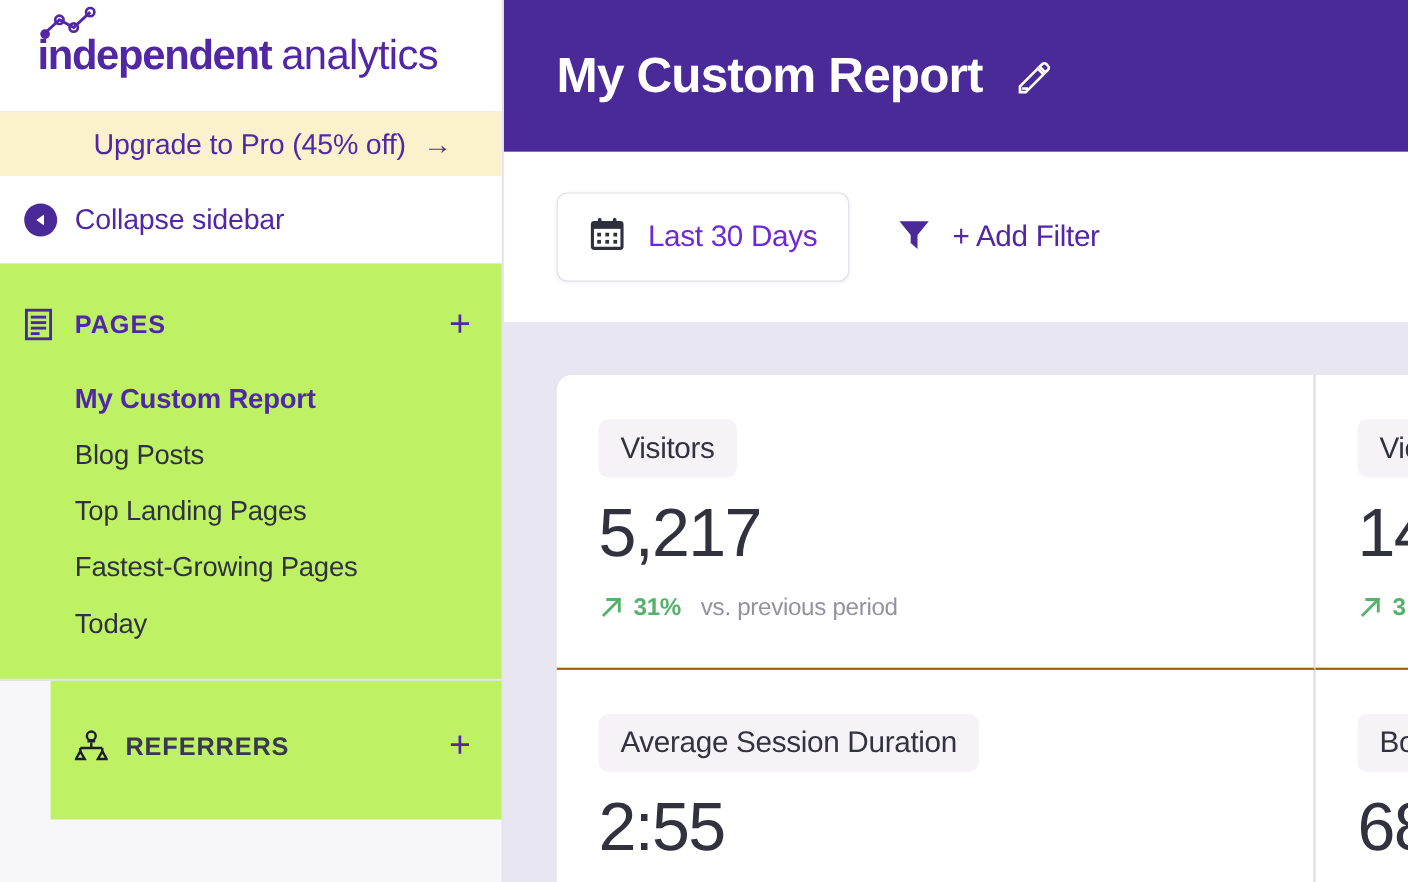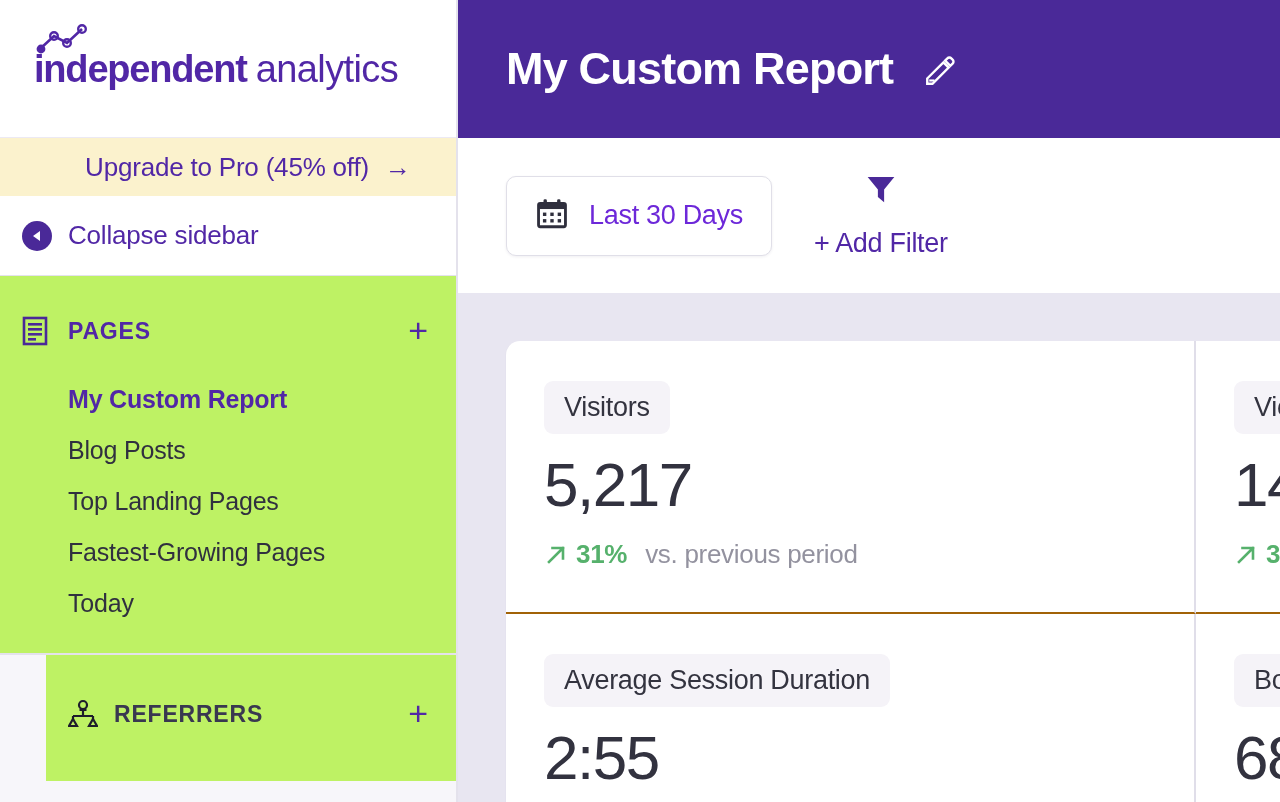--- a/index.html
+++ b/index.html
@@ -13,21 +13,21 @@
 
   
   .sidebar {
     width: 458px; height: 802px;
     background: #f7f6fa;
     border-right: 2px solid #e4e2ec;
     display: flex; flex-direction: column;
     flex: 0 0 458px;
   }
   .logo-area {
-    height: 138px;
+    height: 102px;
     background: #ffffff;
     display: flex; align-items: center;
     padding-left: 34px;
     border-bottom: 1px solid #ece9f3;
   }
   .logo { display: flex; align-items: flex-end; position: relative; }
   .logo-mark { position: absolute; left: 2px; top: -26px; }
   .logo-word-1 {
     font-size: 38px; font-weight: bold; color: #5127a6;
     letter-spacing: -1.2px; line-height: 1;
@@ -121,21 +121,21 @@
   .date-btn {
     display: flex; align-items: center; gap: 20px;
     background: #ffffff;
     border: 1px solid #e0dfe8;
     border-radius: 10px;
     box-shadow: 0 1px 3px rgba(40,30,70,0.07);
     padding: 20px 28px;
     cursor: pointer;
   }
   .date-btn .label { font-size: 27px; color: #6d28d9; letter-spacing: -0.3px; }
-  .filter-btn { display: flex; align-items: center; gap: 18px; cursor: pointer; flex-direction: column; }
+  .filter-btn { display: flex; align-items: center; gap: 18px; cursor: pointer; }
   .filter-btn .label { font-size: 27px; color: #5127a6; letter-spacing: -0.3px; }
 
   .content {
     flex: 1 1 auto; background: #e8e6f1;
     padding: 48px 0 0 48px;
     overflow: hidden;
   }
   .card-grid {
     background: #ffffff;
     border-radius: 14px;
@@ -162,21 +162,21 @@
     letter-spacing: -0.3px;
   }
   .stat-value {
     font-size: 62px; color: #32323f;
     margin-top: 18px; letter-spacing: -1.5px;
     line-height: 1.05;
   }
   .stat-delta {
     margin-top: 22px;
     display: flex; align-items: center; gap: 10px;
-    font-size: 26px; letter-spacing: -0.3px;
+    font-size: 22px; letter-spacing: -0.3px;
     white-space: nowrap;
   }
   .delta-up { color: #56b16c; font-weight: bold; display: flex; align-items: center; gap: 8px; }
   .delta-note { color: #93929f; font-weight: normal; margin-left: 8px; }
 </style>
 </head>
 <body>
 
 <div class="app">
 

